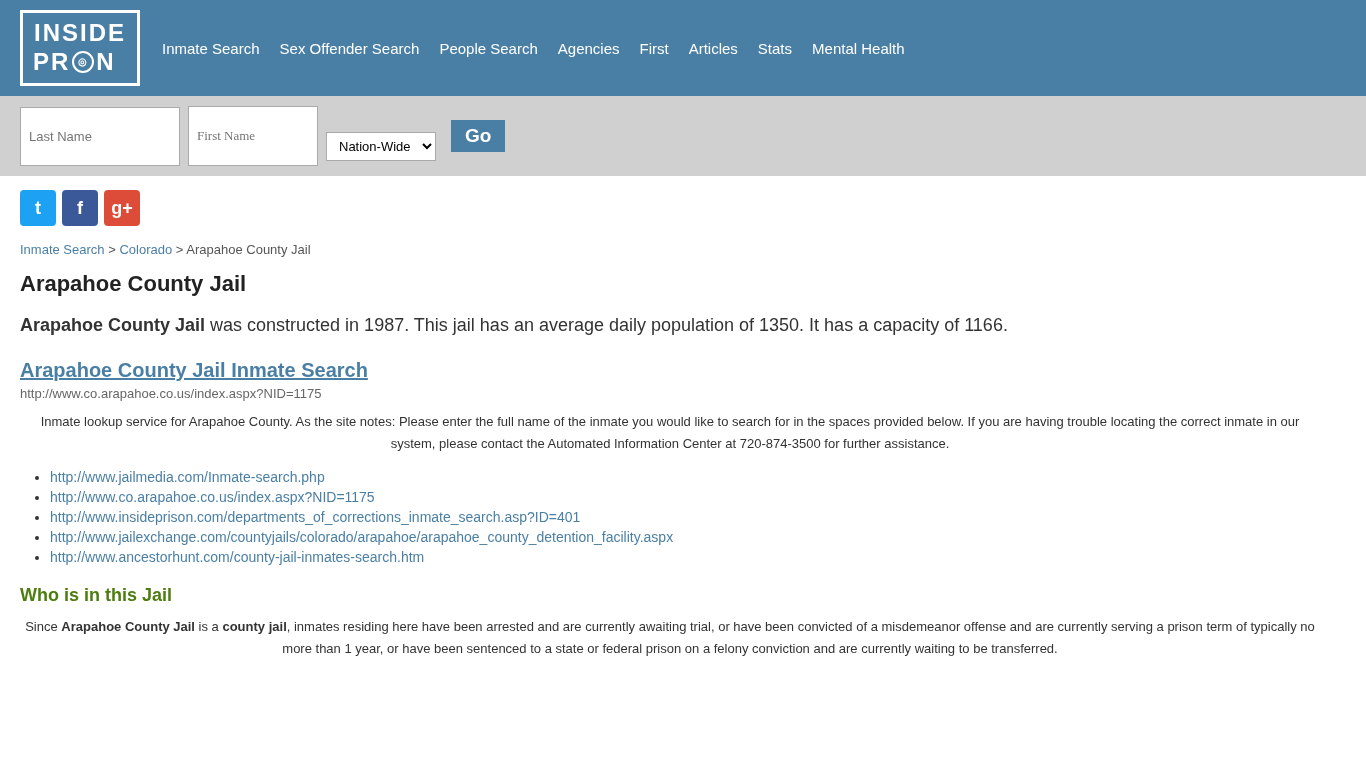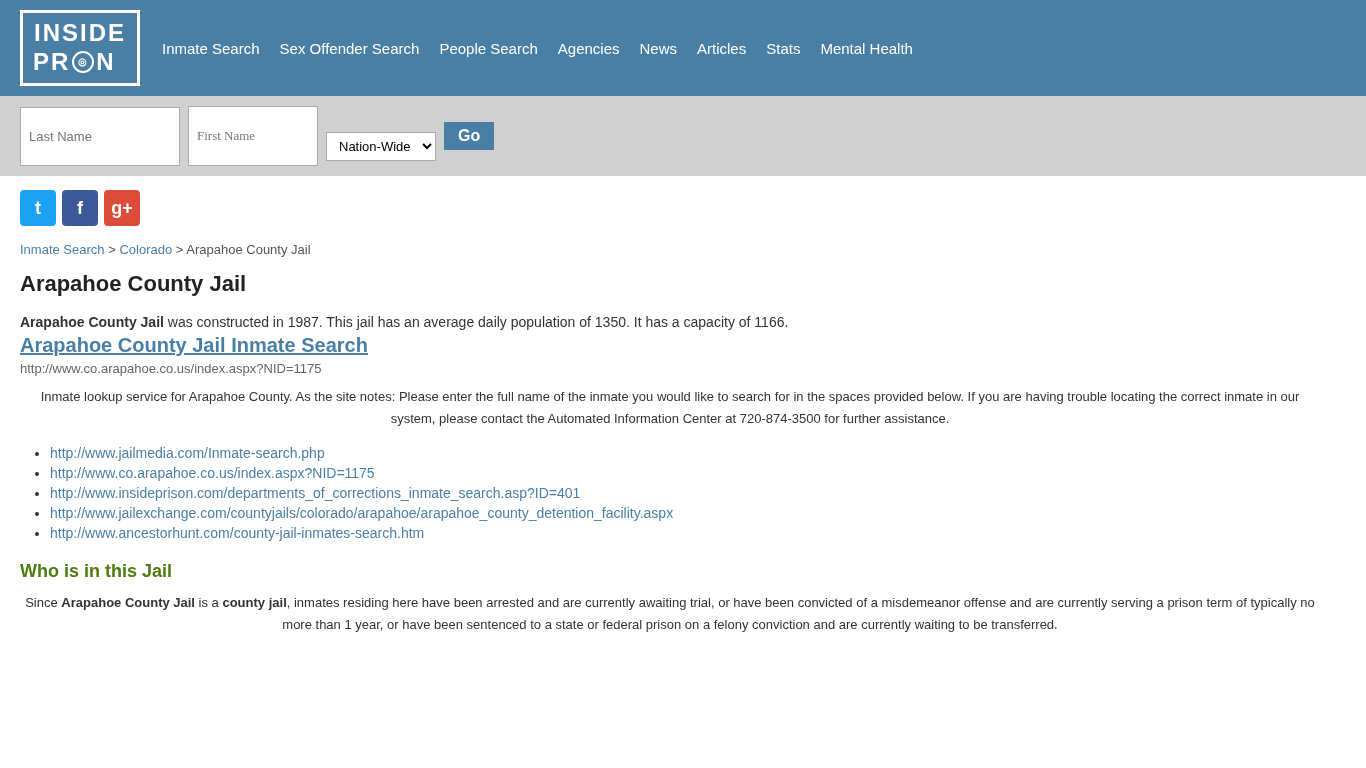--- a/index.html
+++ b/index.html
@@ -77,23 +77,24 @@
       border: 1px solid #aaa;
       font-size: 13px;
       background: #fff;
       margin-top: 21px;
     }
     #go-btn {
       background: #4a7fa5;
       color: #fff;
       border: none;
       padding: 5px 14px;
-      font-size: 16px;
+      font-size: 19px;
       cursor: pointer;
       font-weight: bold;
+      margin-left: 7px;
     }
 
     
     #social-icons {
       padding: 14px 20px 6px 20px;
       display: flex;
       gap: 6px;
     }
     .social-btn {
       width: 36px;
@@ -129,22 +130,23 @@
     
     h1.page-title {
       font-size: 22px;
       font-weight: bold;
       color: #222;
       margin-bottom: 14px;
     }
 
     
     .description {
-      font-size: 14px;
+      font-size: 18px;
       line-height: 1.6;
+      margin-bottom: 18px;
     }
     .description strong { font-weight: bold; }
 
     
     h2.section-link a {
       color: #4a7fa5;
       text-decoration: underline;
       font-size: 20px;
     }
     h2.section-link {
@@ -198,21 +200,21 @@
     <div id="logo-inside">INSIDE</div>
     <div id="logo-prison">
       PR<span class="logo-o">◎</span>N
     </div>
   </div>
   <nav>
     <a href="#">Inmate Search</a>
     <a href="#">Sex Offender Search</a>
     <a href="#">People Search</a>
     <a href="#">Agencies</a>
-    <a href="#">News</a>
+    <a href="#">First</a>
     <a href="#">Articles</a>
     <a href="#">Stats</a>
     <a href="#">Mental Health</a>
   </nav>
 </div>
 
 <div id="search-bar">
   <input type="text" id="last-name" placeholder="Last Name" style="">
   <input type="text" id="first-name" placeholder="First Name" style="">
   <select>

